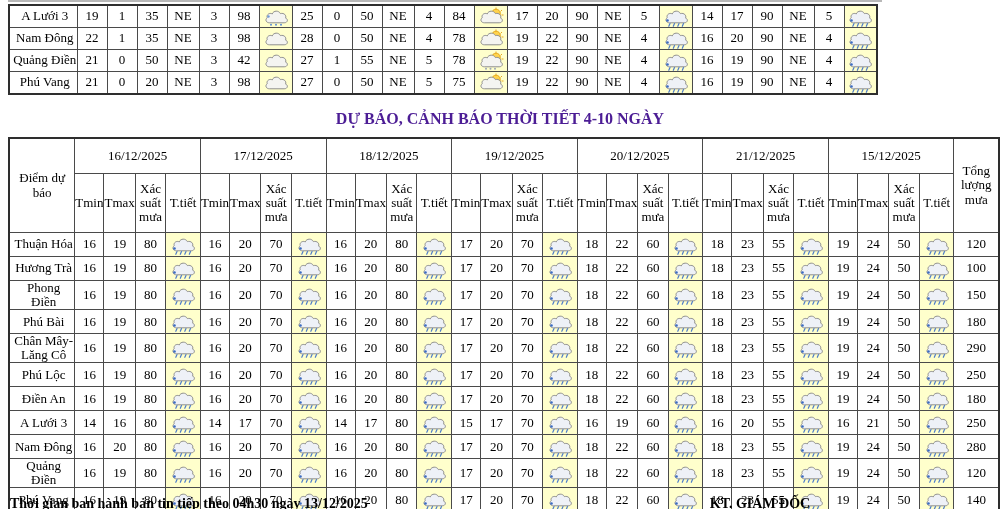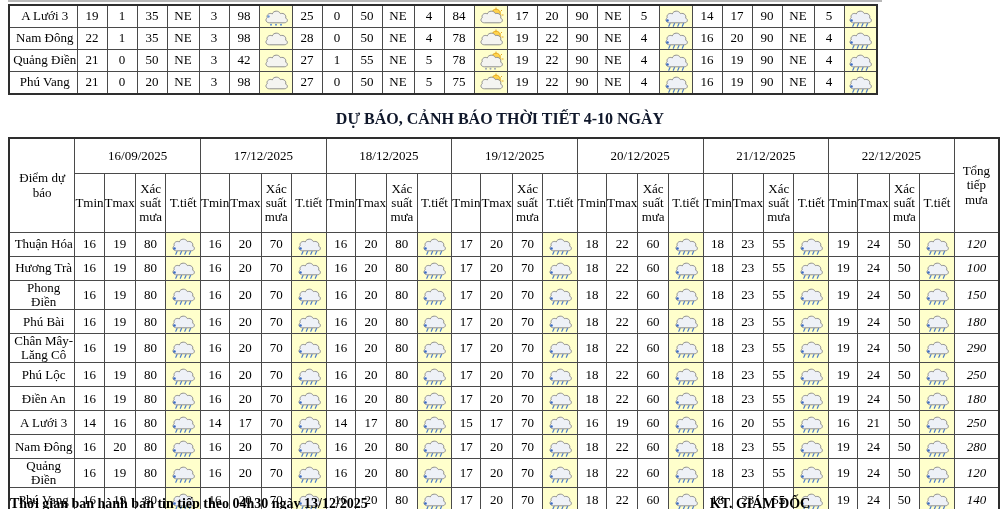--- a/index.html
+++ b/index.html
@@ -21,27 +21,27 @@
   #top-table td{height:21px;}
   #bottom-table thead tr.date-row th{height:34px;}
   #bottom-table thead tr.sub-row th{height:58px;}
   #bottom-table tbody td{height:23px;}
   .name-cell{text-align:right;padding-left:3px !important;}
   .green{color:var(--green);}
   .red{color:var(--red);}
   .maroon{color:var(--maroon);}
   .bold{font-weight:bold;color:#000;}
   .icon-cell{background:var(--iconbg) !important;}
-  .total-cell{font-weight:bold;font-style:italic;}
+  .total-cell{font-weight:bold;}
   .total-head{font-weight:bold;}
   #top-wrap{position:absolute;left:8px;top:4px;}
   #cut-line{position:absolute;left:8px;top:0;width:874px;height:2px;background:#b8b8b8;}
   #page-title{
     position:absolute;left:0;top:110px;width:1000px;text-align:center;
-    font-weight:bold;font-size:16px;color:#0f172a;
+    font-weight:bold;font-size:16px;color:#4c1d95;
   }
   #bottom-wrap{position:absolute;left:8px;top:137px;}
   #footer{position:absolute;left:0;top:496px;width:1000px;font-weight:bold;font-size:14px;}
   #footer-left{position:absolute;left:10px;top:0;}
   #footer-right{position:absolute;left:660px;top:0;width:200px;text-align:center;}
   svg{vertical-align:middle;display:inline-block;}
 </style>
 </head>
 <body>
 
@@ -354,28 +354,28 @@
         <col style="width: 35px;">
         <col style="width: 29px;">
         <col style="width: 29px;">
         <col style="width: 31px;">
         <col style="width: 35px;">
         <col style="width: 46px;">
       </colgroup>
     <thead id="bottom-head">
         <tr class="date-row">
           <th rowspan="2">Điểm dự báo</th>
-          <th colspan="4">16/09/2025</th>
+          <th colspan="4">16/12/2025</th>
           <th colspan="4">17/12/2025</th>
           <th colspan="4">18/12/2025</th>
           <th colspan="4">19/12/2025</th>
           <th colspan="4">20/12/2025</th>
           <th colspan="4">21/12/2025</th>
-          <th colspan="4">22/12/2025</th>
-          <th rowspan="2" class="total-head">Tổng tiếp mưa</th>
+          <th colspan="4">15/12/2025</th>
+          <th rowspan="2" class="total-head">Tổng lượng mưa</th>
         </tr>
         <tr class="sub-row">
           <th>Tmin</th>
           <th>Tmax</th>
           <th>Xác suất mưa</th>
           <th>T.tiết</th>
           <th>Tmin</th>
           <th>Tmax</th>
           <th>Xác suất mưa</th>
           <th>T.tiết</th>

